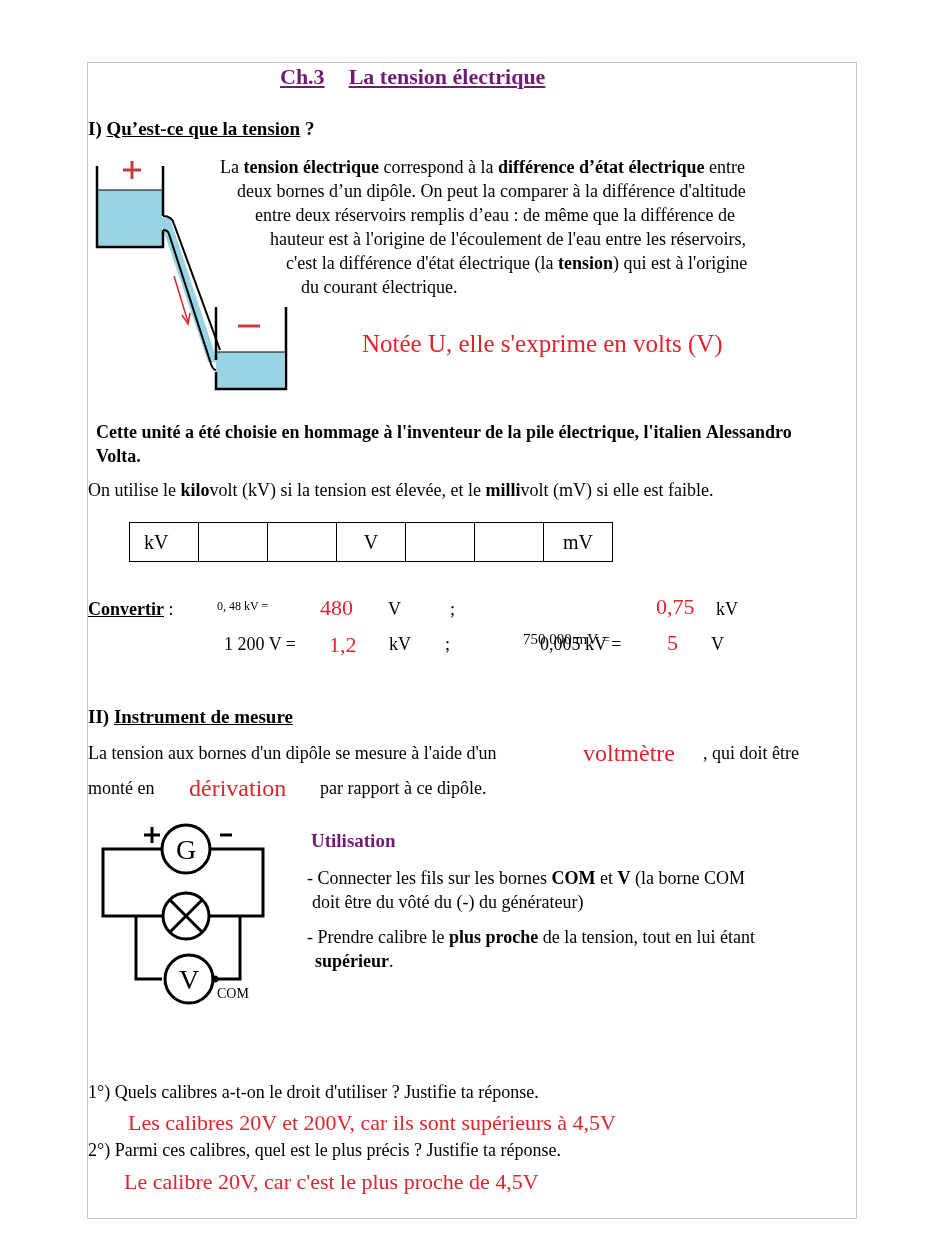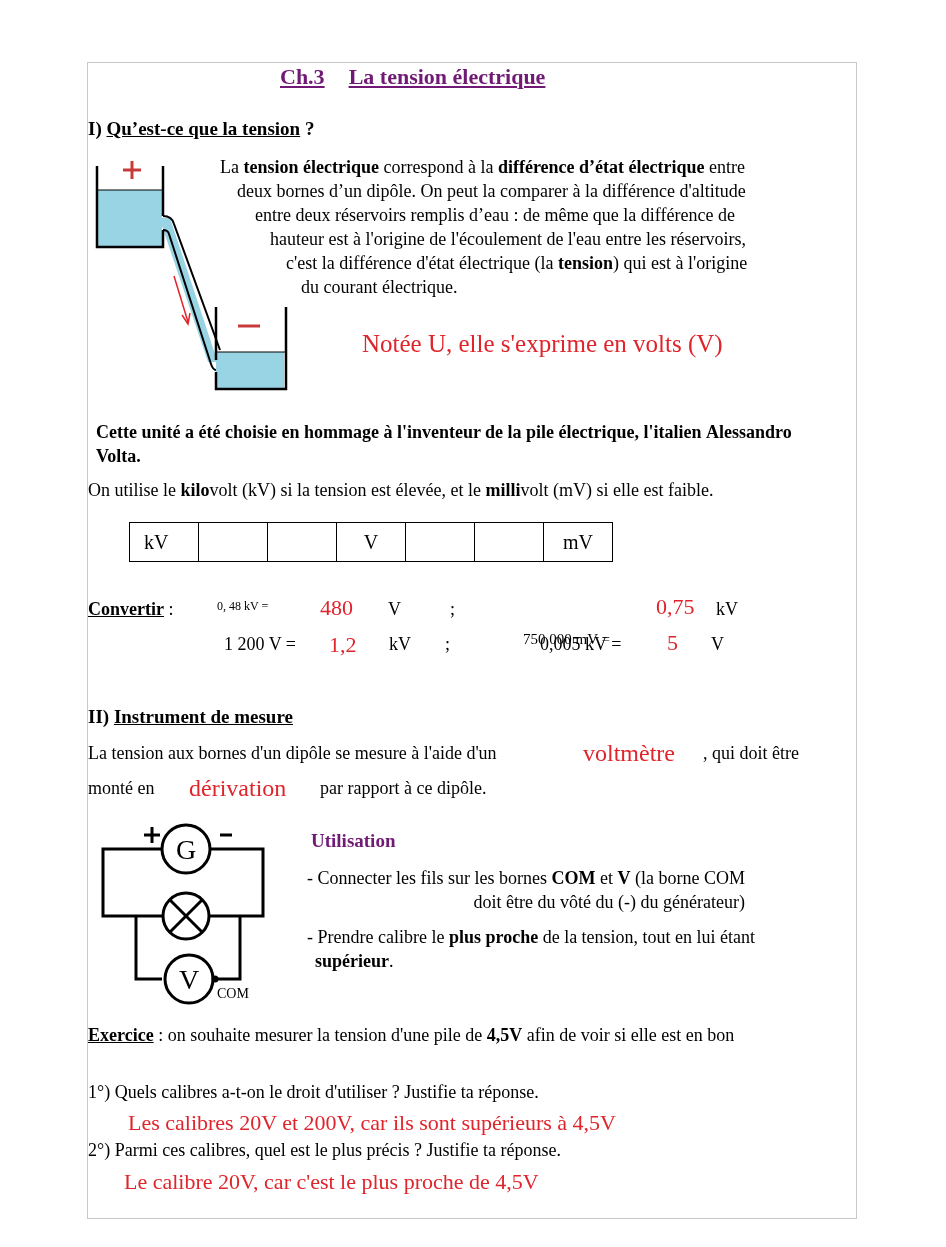--- a/index.html
+++ b/index.html
@@ -145,29 +145,28 @@
     <line x1="52" y1="7" x2="52" y2="23"></line>
     <line x1="120" y1="15" x2="132" y2="15"></line>
   </g>
   <circle cx="115" cy="159" r="3.5" fill="#000"></circle>
   <text x="86" y="39" text-anchor="middle" font-family="Liberation Serif, serif" font-size="28">G</text>
   <text x="89" y="169" text-anchor="middle" font-family="Liberation Serif, serif" font-size="28">V</text>
   <text x="117" y="178" font-family="Liberation Serif, serif" font-size="14">COM</text>
 </svg>
 
 <div class="abs utilisation" style="left:311px; top:830px;">Utilisation</div>
-<div class="abs" style="left:307px; top:866px; font-size:18px; line-height:24px;text-align:right;">
+<div class="abs" style="left:307px; top:866px; font-size:18px; line-height:24px;">
   <div><span>- Connecter les fils sur les bornes </span><b>COM</b><span> et </span><b>V</b><span> (la borne COM</span></div>
   <div style="padding-left:5px;">doit être du vôté du (-) du générateur)</div>
 </div>
 <div class="abs" style="left:307px; top:925px; font-size:18px; line-height:24px;">
   <div><span>- Prendre calibre le </span><b>plus proche</b><span> de la tension, tout en lui étant</span></div>
   <div style="padding-left:8px;"><b>supérieur</b><span>.</span></div>
 </div>
 
 <div class="abs" style="left:88px; top:1023px; font-size:18px; line-height:24px;">
-  <div><b style="text-decoration:underline;">Exercice</b><span> : on souhaite mesurer la tension d'une pile de </span><b>4,5V</b><span> afin de voir si elle est en bon</span></div>
 </div>
 
 <div class="abs" style="left:88px; top:1082px; font-size:18px;">1°) Quels calibres a-t-on le droit d'utiliser ? Justifie ta réponse.</div>
 <div class="abs red" style="left:128px; top:1110px; font-size:22px;">Les calibres 20V et 200V, car ils sont supérieurs à 4,5V</div>
 <div class="abs" style="left:88px; top:1140px; font-size:18px;">2°) Parmi ces calibres, quel est le plus précis ? Justifie ta réponse.</div>
 <div class="abs red" style="left:124px; top:1169px; font-size:22px;">Le calibre 20V, car c'est le plus proche de 4,5V</div>
 
 </body></html>

